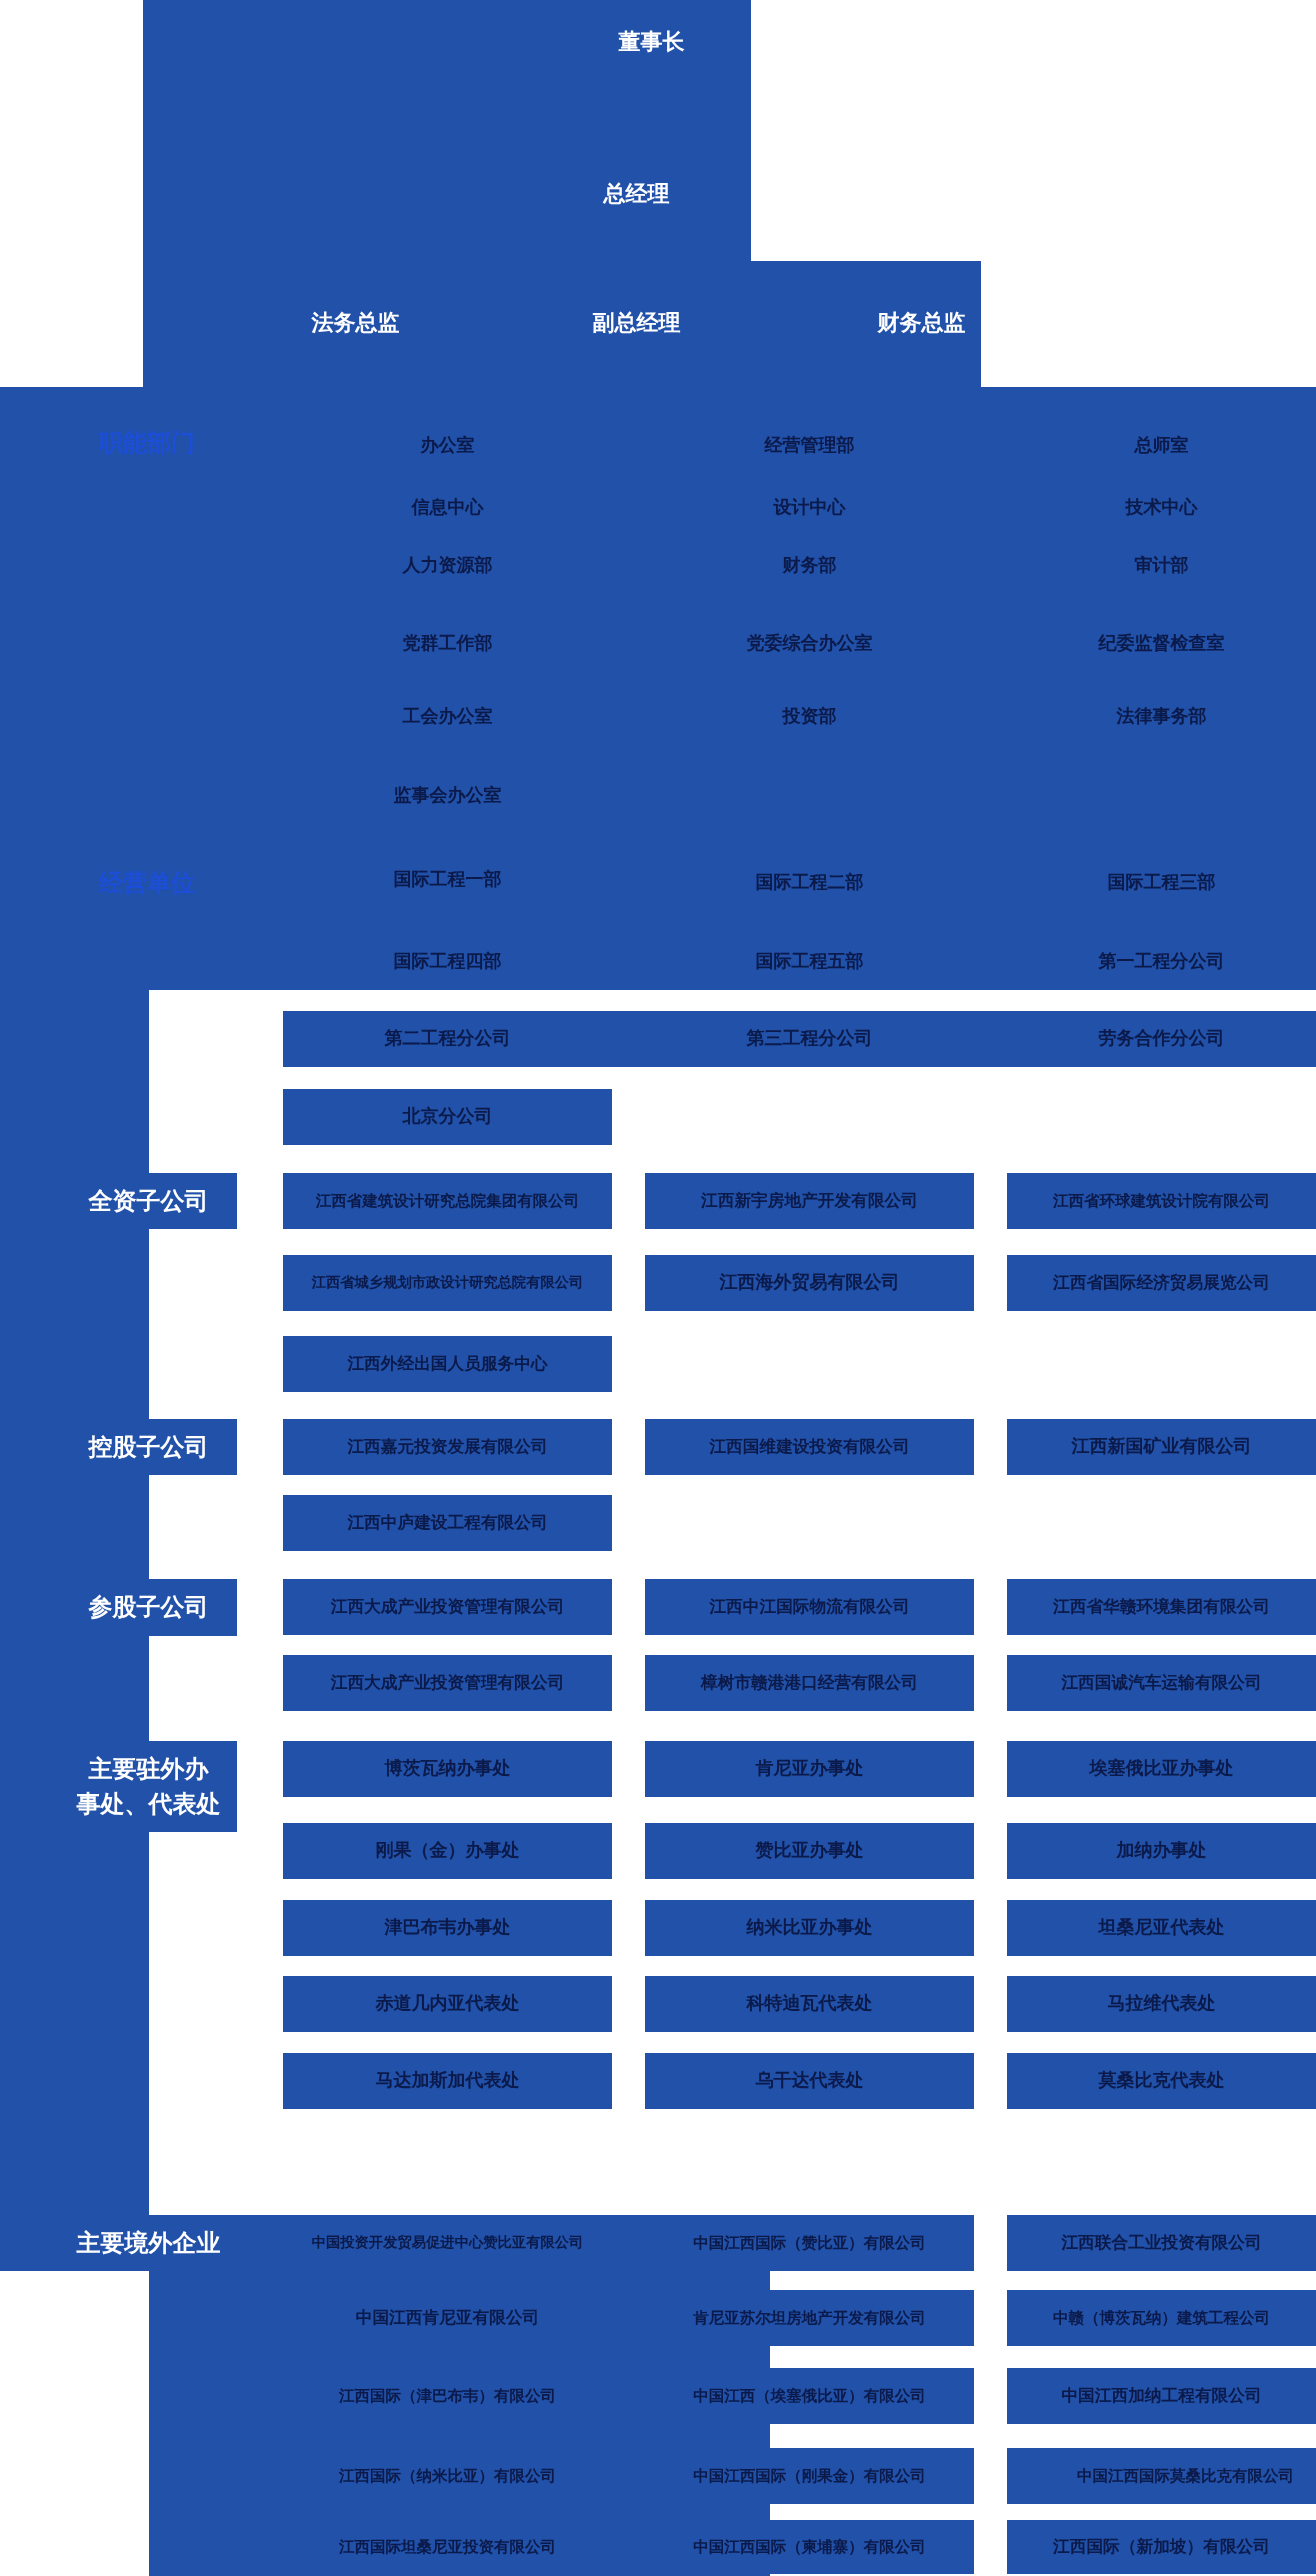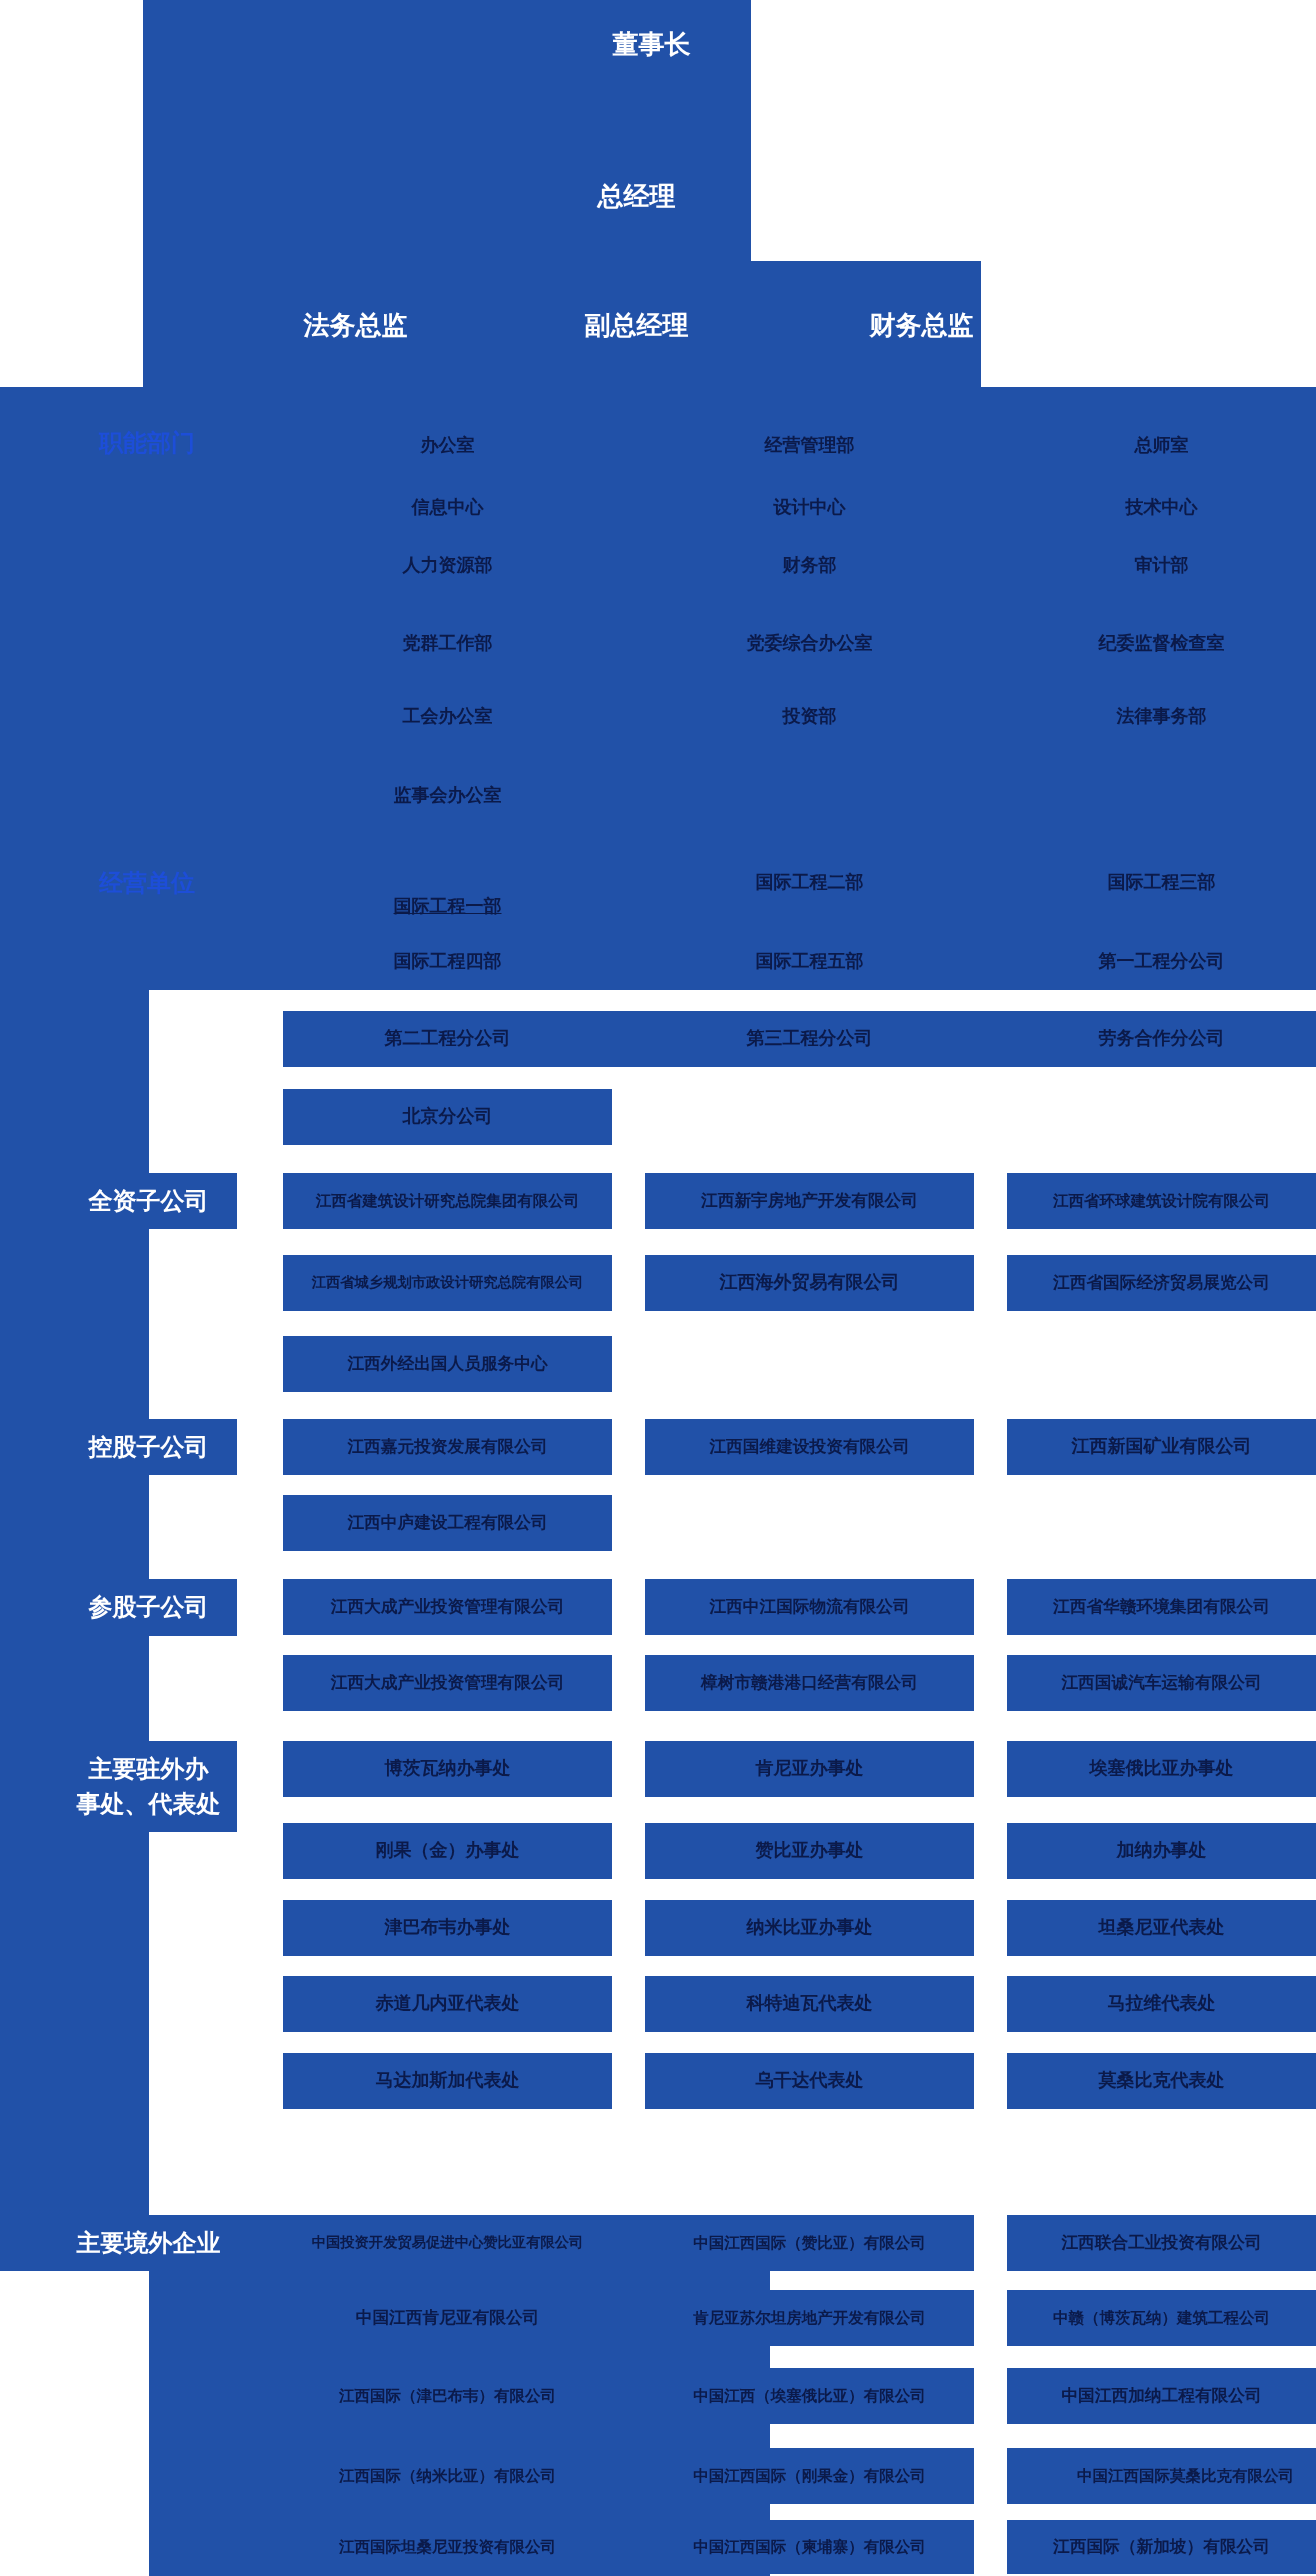--- a/index.html
+++ b/index.html
@@ -1,19 +1,19 @@
 <!DOCTYPE html>
 <html style="font-size:9.6px"><head>
 <meta charset="utf-8">
 <style>
   html,body{margin:0;padding:0;background:#ffffff;}
   #stage{position:relative;width:1317px;height:2576px;background:#ffffff;overflow:hidden;
          font-family:"Liberation Sans","DejaVu Sans",sans-serif;}
   .shape{position:absolute;background:#2151a8;}
-  .title{position:absolute;color:#ffffff;font-weight:700;font-size:26px;text-align:center;width:179px;line-height:1;}
+  .title{position:absolute;color:#ffffff;font-weight:700;font-size:22px;text-align:center;width:179px;line-height:1;}
   .flabel{position:absolute;color:#1d4ed8;font-weight:700;font-size:24px;line-height:1;}
   .slabel{position:absolute;left:0;width:237px;background:#2151a8;color:#ffffff;display:flex;
           flex-direction:column;align-items:center;justify-content:center;font-weight:700;font-size:24px;
           padding-left:60px;box-sizing:border-box;line-height:1.45;}
   .cell{position:absolute;height:56px;display:flex;align-items:center;justify-content:center;
         font-weight:700;color:#0b1a4a;font-size:18px;text-align:center;line-height:1.1;}
   .boxed{background:#2151a8;}
   .c1{left:283px;width:329px;}
   .c2{left:645px;width:329px;}
   .c3{left:1007px;width:309px;}
@@ -74,21 +74,21 @@
   <div class="cell c1" style="top:616px;">党群工作部</div>
   <div class="cell c2" style="top:616px;">党委综合办公室</div>
   <div class="cell c3" style="top:616px;">纪委监督检查室</div>
 
   <div class="cell c1" style="top:689px;">工会办公室</div>
   <div class="cell c2" style="top:689px;">投资部</div>
   <div class="cell c3" style="top:689px;font-family:Liberation Serif, serif;">法律事务部</div>
 
   <div class="cell c1" style="top:768px;">监事会办公室</div>
 
-  <div class="cell c1" style="top:879px;text-decoration:underline;">国际工程一部</div>
+  <div class="cell c1" style="top:852px;">国际工程一部</div>
   <div class="cell c2" style="top:855px;">国际工程二部</div>
   <div class="cell c3" style="top:855px;">国际工程三部</div>
 
   <div class="cell c1" style="top:934px;">国际工程四部</div>
   <div class="cell c2" style="top:934px;">国际工程五部</div>
   <div class="cell c3" style="top:934px;">第一工程分公司</div>
 
   <div class="cell c1" style="top:1011px;">第二工程分公司</div>
   <div class="cell c2" style="top:1011px;">第三工程分公司</div>
   <div class="cell c3" style="top:1011px;">劳务合作分公司</div>

